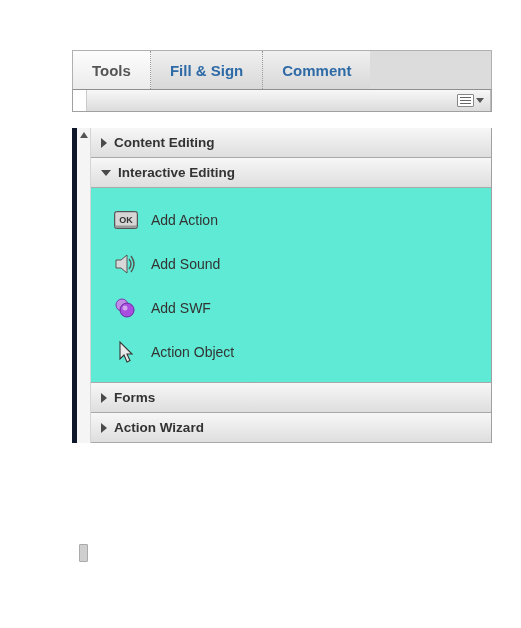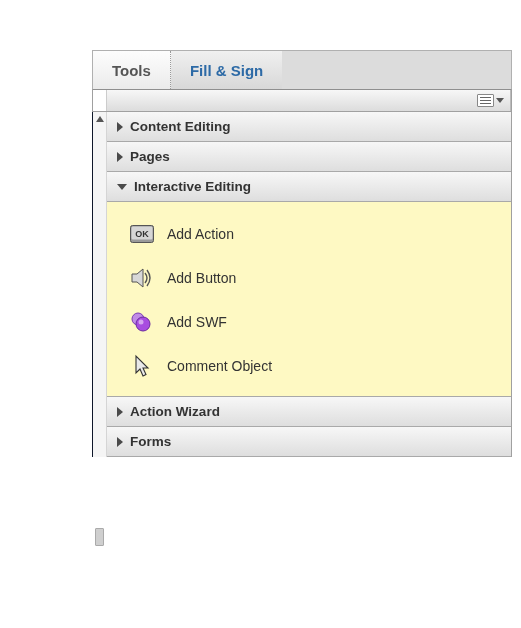--- a/index.html
+++ b/index.html
@@ -8,21 +8,21 @@
     padding: 0;
     font-family: "Segoe UI", Tahoma, Arial, sans-serif;
     font-size: 13px;
     background: #fff;
     width: 521px;
     height: 628px;
     overflow: hidden;
   }
   .wrap {
     position: absolute;
-    left: 92px;
+    left: 72px;
     top: 50px;
     width: 420px;
   }
   
   .tabs {
     display: flex;
     align-items: stretch;
     background: #dcdcdc;
     border: 1px solid #b0b0b0;
     border-bottom: 1px solid #8f8f8f;
@@ -74,21 +74,22 @@
     background:#fff;
     margin-right:2px;
   }
   .mini-strip .menu-ico span{height:1px;background:#666;}
   .mini-strip .drop-tri{
     width:0;height:0;border-left:4px solid transparent;border-right:4px solid transparent;border-top:5px solid #555;
   }
   
   .cols {
     display:flex;
-    border-left:1px solid #0f172a;
+    border-left:5px solid #0f172a;
+    margin-top:16px;
   }
   .scroll-col {
     width:14px;
     background:#f5f5f5;
     border-right:1px solid #d5d5d5;
     position:relative;
   }
   .scroll-col .up-arrow{
     position:absolute;top:4px;left:3px;
     width:0;height:0;border-left:4px solid transparent;border-right:4px solid transparent;border-bottom:6px solid #555;
@@ -121,21 +122,21 @@
     border-left:6px solid #4a4a4a;
   }
   .acc-head.open .tri{
     border-left:5px solid transparent;
     border-right:5px solid transparent;
     border-top:6px solid #4a4a4a;
     border-bottom:none;
   }
   
   .acc-body{
-    background:#fef9c3;
+    background:#5eead4;
     padding:10px 0 8px 0;
     border-bottom:1px solid #a9a9a9;
   }
   .tool-row{
     display:flex;
     align-items:center;
     gap:12px;
     height:44px;
     padding:0 14px 0 22px;
     color:#333;
@@ -146,20 +147,21 @@
   .ico-wrap svg{display:block;}
 </style>
 </head>
 <body>
 
 <div class="wrap">
 
   <div class="tabs">
     <div class="tab active">Tools</div>
     <div class="tab">Fill &amp; Sign</div>
+    <div class="tab">Comment</div>
   </div>
 
   <div class="mini-strip">
     <div class="left"></div>
     <div class="bar">
       <div class="menu-ico">
         <span></span>
           <span></span>
           <span></span>
       </div>
@@ -174,24 +176,20 @@
       <div class="thumb"></div>
     </div>
 
     <div class="panels">
 
       <div class="acc-head">
         <span class="tri"></span>
         <span>Content Editing</span>
       </div>
 
-      <div class="acc-head">
-        <span class="tri"></span>
-        <span>Pages</span>
-      </div>
 
       <div class="acc-head open">
         <span class="tri"></span>
         <span>Interactive Editing</span>
       </div>
 
       <div class="acc-body">
 
         <div class="tool-row">
           <span class="ico-wrap">
@@ -206,51 +204,51 @@
 
 
         <div class="tool-row">
           <span class="ico-wrap">
             <svg width="24" height="22" viewBox="0 0 24 22">
               <path d="M2 7 H7 L13 2 V20 L7 15 H2 Z" fill="#d8d8d8" stroke="#555" stroke-width="1"></path>
               <path d="M15 6 Q19 11 15 16" fill="none" stroke="#555" stroke-width="1.4"></path>
               <path d="M17 3 Q23 11 17 19" fill="none" stroke="#555" stroke-width="1.4"></path>
             </svg>
           </span>
-          <span>Add Button</span>
+          <span>Add Sound</span>
         </div>
 
         <div class="tool-row">
           <span class="ico-wrap">
             <svg width="24" height="22" viewBox="0 0 24 22">
               <circle cx="8" cy="8" r="6" fill="#c18be6" stroke="#7a3bb5"></circle>
               <circle cx="13" cy="13" r="7" fill="#a84de0" stroke="#6a2aa0"></circle>
               <ellipse cx="11" cy="11" rx="2.5" ry="2.5" fill="#fff" opacity="0.5"></ellipse>
             </svg>
           </span>
           <span>Add SWF</span>
         </div>
 
 
         <div class="tool-row">
           <span class="ico-wrap">
             <svg width="20" height="24" viewBox="0 0 20 24">
               <path d="M4 2 L4 19 L8 15 L11 22 L14 20.5 L11 14 L16 14 Z" fill="#e9e9e9" stroke="#333" stroke-width="1.1"></path>
             </svg>
           </span>
-          <span>Comment Object</span>
+          <span>Action Object</span>
         </div>
 
       </div>
 
       <div class="acc-head">
         <span class="tri"></span>
+        <span>Forms</span>
+      </div>
+
+      <div class="acc-head">
+        <span class="tri"></span>
         <span>Action Wizard</span>
-      </div>
-
-      <div class="acc-head">
-        <span class="tri"></span>
-        <span>Forms</span>
       </div>
 
     </div>
   </div>
 </div>
 
 </body></html>

